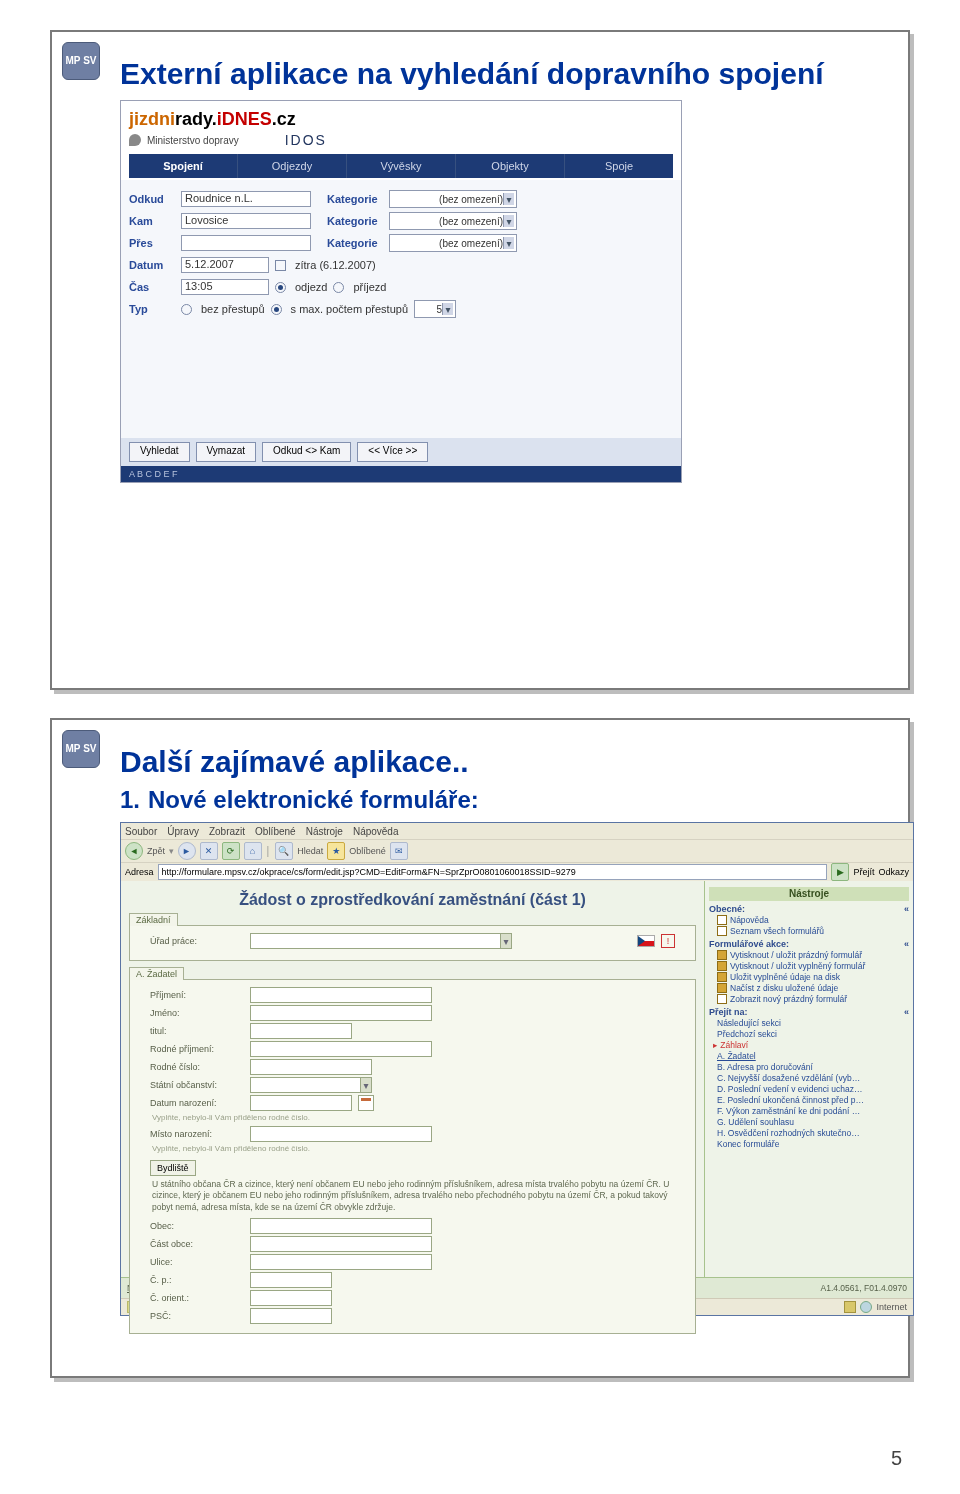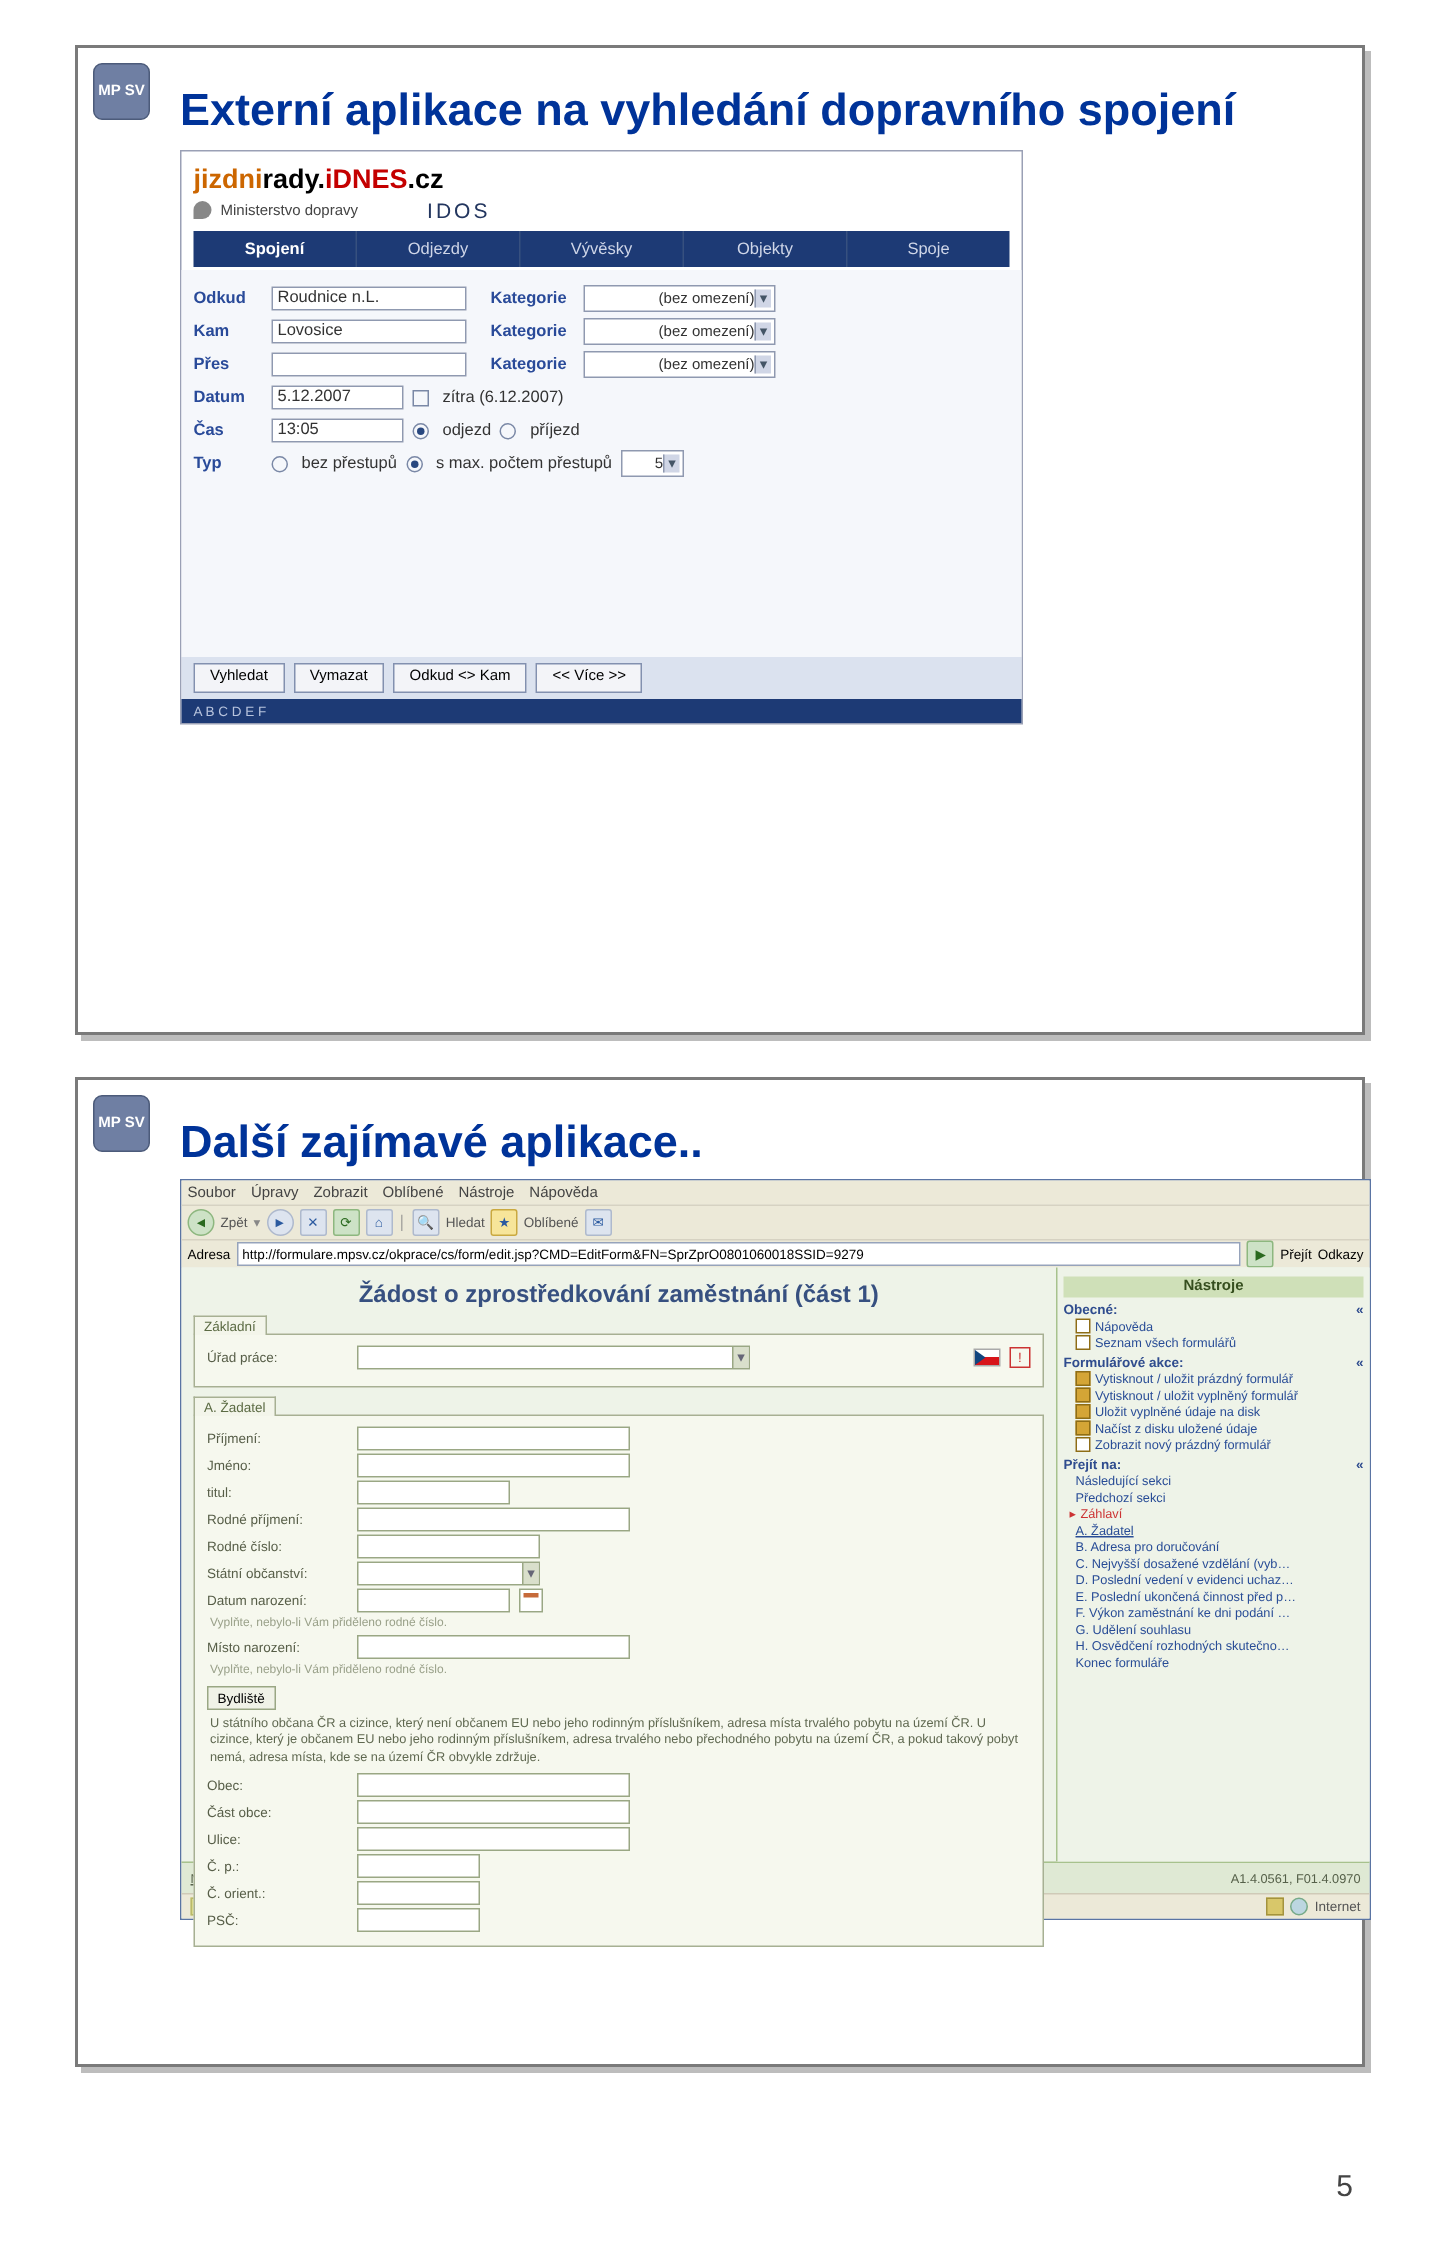--- a/index.html
+++ b/index.html
@@ -155,21 +155,21 @@
   .right-head { background:#cfe0b8; height:14px; text-align:center; font-weight:bold; color:#364f1f; font-size:10px; line-height:14px; }
   .right-sec { margin-top:3px; }
   .right-sec .h { color:#2f4c8e; font-weight:bold; font-size:9px; margin:3px 0 1px; display:flex;justify-content:space-between;}
   .right-sec .it { font-size:8.5px; margin:1px 0 1px 8px; display:flex; align-items:center; gap:3px; color:#284c96;}
   .lock{width:8px;height:8px;background:#d4a536;border:1px solid #8e6d16;}
   .page-icon{width:8px;height:8px;border:1px solid #8e6d16;background:#fff;}
 
   .form-title { font-size:16px;font-weight:bold;color:#375080;text-align:center;margin:2px 0 4px;}
   .tabstrip { display:flex; gap:2px; margin-bottom:-1px;}
   .formtab { border:1px solid #a7b093;border-bottom:none;background:#f3f5ea;font-size:9px;padding:1px 6px;color:#5c6b44;}
-  .fieldset { border:1px solid #a7b093;background:#f6f8ee;padding:6px 8px 8px;margin-bottom:6px;}
+  .fieldset { border:1px solid #a7b093;background:#f6f8ee;padding:6px 20px 8px;margin-bottom:6px;}
   .frm-row { display:flex; align-items:center; height:18px; gap:4px;}
   .flbl { width:96px; font-size:9px; color:#575e48;}
   .finp { height:14px;border:1px solid #9aa784;background:#fff;flex:0 0 180px;}
   .fsel { height:14px;border:1px solid #9aa784;background:#fff;width:120px;display:flex;justify-content:flex-end;}
   .fsel .arr{width:10px;background:#d9dfcb;border-left:1px solid #9aa784;display:flex;align-items:center;justify-content:center;color:#667;}
   .fnote{font-size:8px;color:#9aa18a;margin:1px 0 3px 2px;}
   .fbtn{height:14px;border:1px solid #9aa784;background:#f0f2e7;font-size:9px;padding:0 6px;line-height:14px;display:inline-block;cursor:pointer;}
   .long-note{font-size:8.5px;color:#5f6850;margin:0 0 4px 2px;line-height:1.35;}
   .calicon{width:14px;height:14px;border:1px solid #9aa784;background:#fff;margin-left:2px;position:relative;}
   .calicon::before{content:'';position:absolute;top:2px;left:2px;right:2px;height:3px;background:#c66a3a;}
@@ -274,20 +274,23 @@
         <span class="idos-btn">&lt;&lt; Více &gt;&gt;</span>
       </div>
       <div class="idos-foot">A B C D E F</div>
     </div>
   </div>
 
   <div class="slide">
     <div class="mpsv-logo">MP
 SV</div>
     <div class="slide-title" style="font-size:30px;">Další zajímavé aplikace..</div>
+    <div class="sub-list">
+      <span class="num">1.</span><span>Nové elektronické formuláře:</span>
+    </div>
 
     <div class="iewin">
       <div class="ie-menu">
         <span>Soubor</span>
         <span>Úpravy</span>
         <span>Zobrazit</span>
         <span>Oblíbené</span>
         <span>Nástroje</span>
         <span>Nápověda</span>
       </div>

